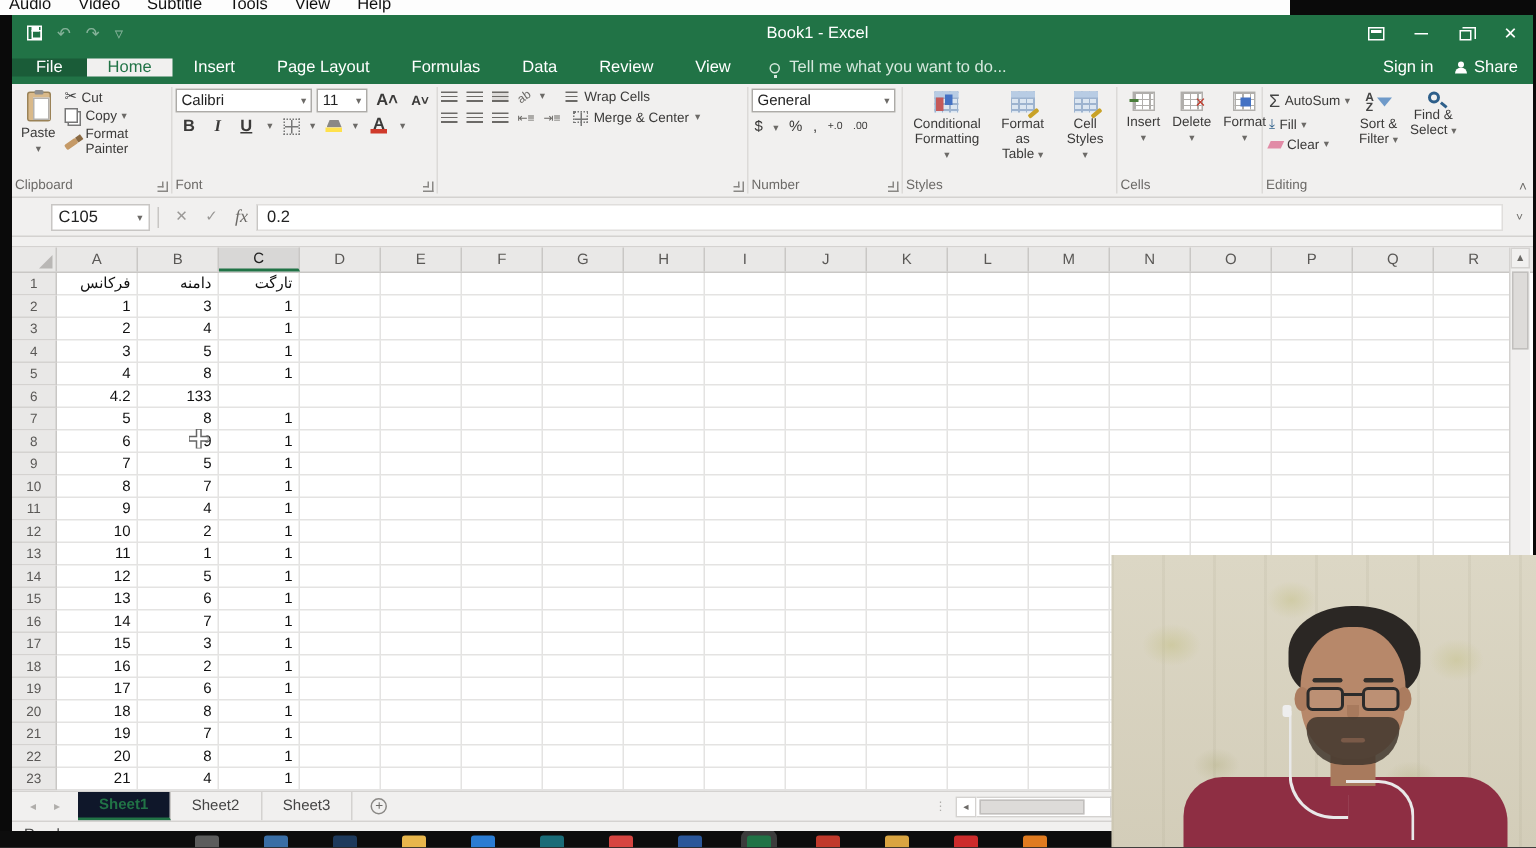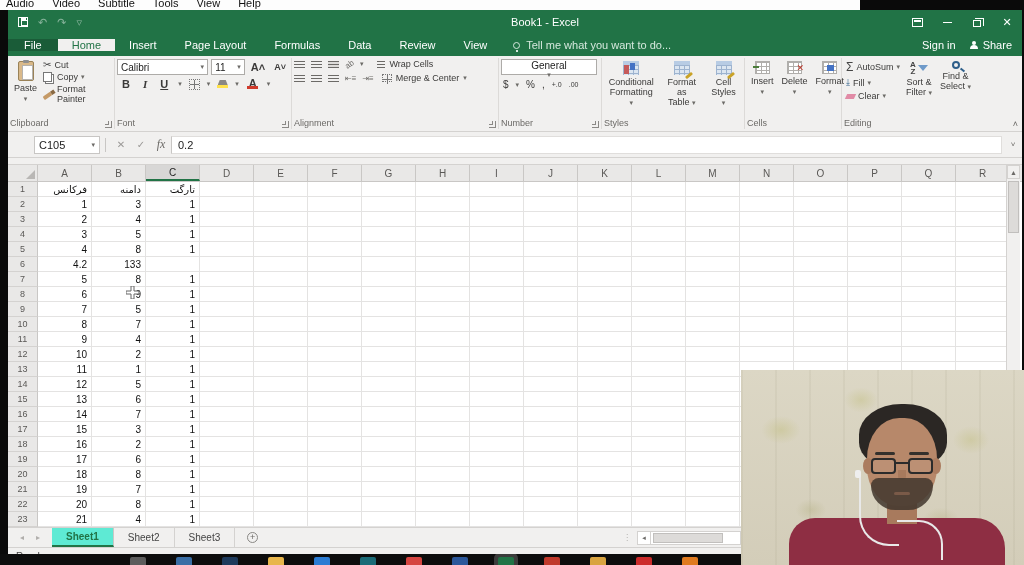--- a/index.html
+++ b/index.html
@@ -125,21 +125,21 @@
   .vscroll { position:absolute; right:2px; top:7px; width:14px; height:362px; background:#f1f0ef; border-left:1px solid #d4d2d0; }
   .vscroll .up { height:14px; text-align:center; font-size:7px; color:#6c6a67; line-height:14px; background:#f1f0ef; border:1px solid #d4d2d0; }
   .vscroll .thumb { margin:2px 1px; height:52px; background:#dddbd9; border:1px solid #c1bfbd; }
   .cursor-plus { position:absolute; left:118px; top:128px; }
 
   
   .sheetbar { position:absolute; left:0; top:517px; width:100%; height:20px; background:#f1f0ef;
     border-top:1px solid #d4d2d0; display:flex; align-items:stretch; font-size:10px; }
   .nav-arrows { display:flex; align-items:center; gap:12px; padding:0 12px; color:#b0aeab; font-size:8px; }
   .stab { display:flex; align-items:center; padding:0 14px; color:#444; border-right:1px solid #d4d2d0; }
-  .stab.active { background:#5eead4; color:#217346; font-weight:bold; border-bottom:2px solid #217346; border-right:1px solid #c9c7c5; }
+  .stab.active { background:#0f172a; color:#217346; font-weight:bold; border-bottom:2px solid #217346; border-right:1px solid #c9c7c5; }
   .addsheet { display:flex; align-items:center; padding:0 12px; }
   .plus-circle { width:11px; height:11px; border:1px solid #8a8885; border-radius:50%; color:#6c6a67;
     font-size:9px; line-height:9px; text-align:center; }
   .hscroll { position:absolute; left:615px; top:2px; height:15px; display:flex; align-items:center; }
   .hscroll .dots { color:#b0aeab; font-size:8px; margin-right:6px; }
   .hscroll .arrow { width:14px; height:14px; background:#fff; border:1px solid #d4d2d0; font-size:7px; color:#6c6a67;
     display:flex; align-items:center; justify-content:center; }
   .hscroll .track { width:90px; height:14px; background:#fff; border:1px solid #d4d2d0; border-left:none; position:relative; }
   .hscroll .hthumb { position:absolute; left:2px; top:1px; width:70px; height:10px; background:#dddbd9; border:1px solid #c1bfbd; }
 
@@ -327,28 +327,27 @@
             <span class="bars"></span>
             <span style="font-size:8px;color:#6c6a67;">⇤≡</span>
             <span style="font-size:8px;color:#6c6a67;">⇥≡</span>
             <span style="display:flex;align-items:center;gap:4px;margin-left:2px;font-size:9px;color:#3b3a39;">
               <span class="icon-bordergrid" style="width:10px;height:8px;"></span>
               <span>Merge &amp; Center</span>
                 <span class="dd">▾</span>
             </span>
           </div>
         </div>
-        <div class="glabel">Alignment</div>
         <span class="launcher"></span>
       </div>
       <div class="gsep"></div>
 
       <div class="rgroup" style="width:102px;">
         <div class="content" style="flex-direction:column;gap:4px;">
-          <span class="selbox" style="width:96px;flex-direction:column;">
+          <span class="selbox" style="width:96px;">
               <span>General</span>
               <span class="dd">▾</span>
             </span>
           <div style="display:flex;gap:7px;align-items:center;font-size:10px;color:#3b3a39;padding-left:2px;">
             <span>$</span>
               <span class="dd">▾</span>
             <span>%</span>
             <span>,</span>
             <span style="font-size:7px;">+.0</span>
             <span style="font-size:7px;">.00</span>

